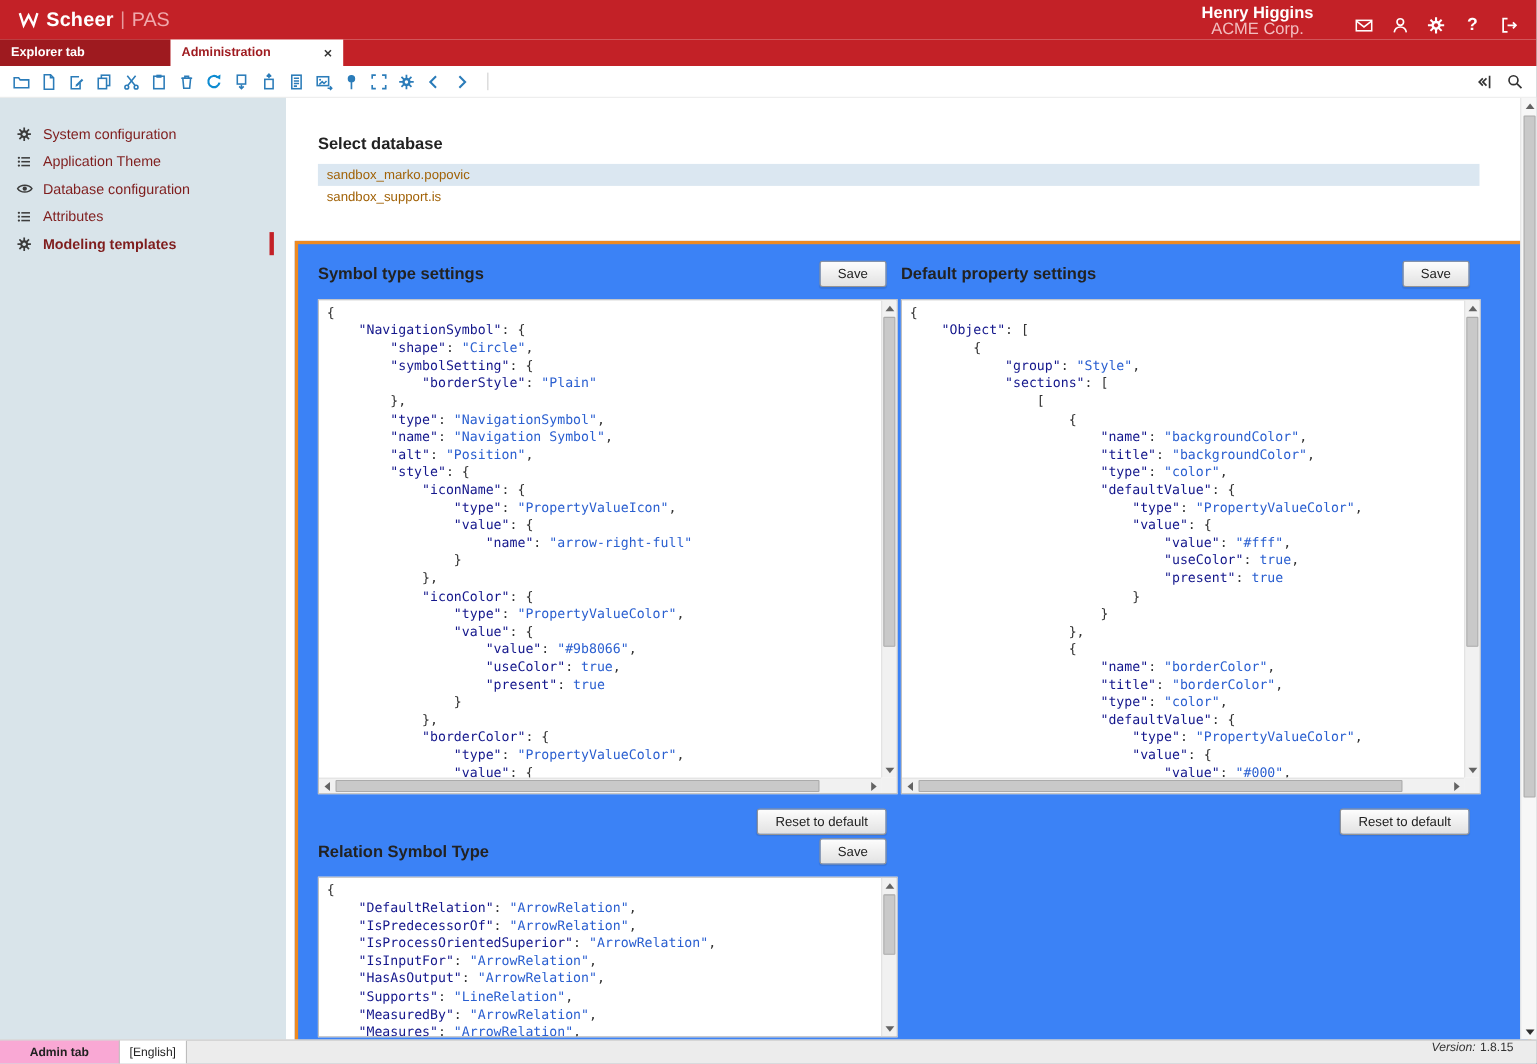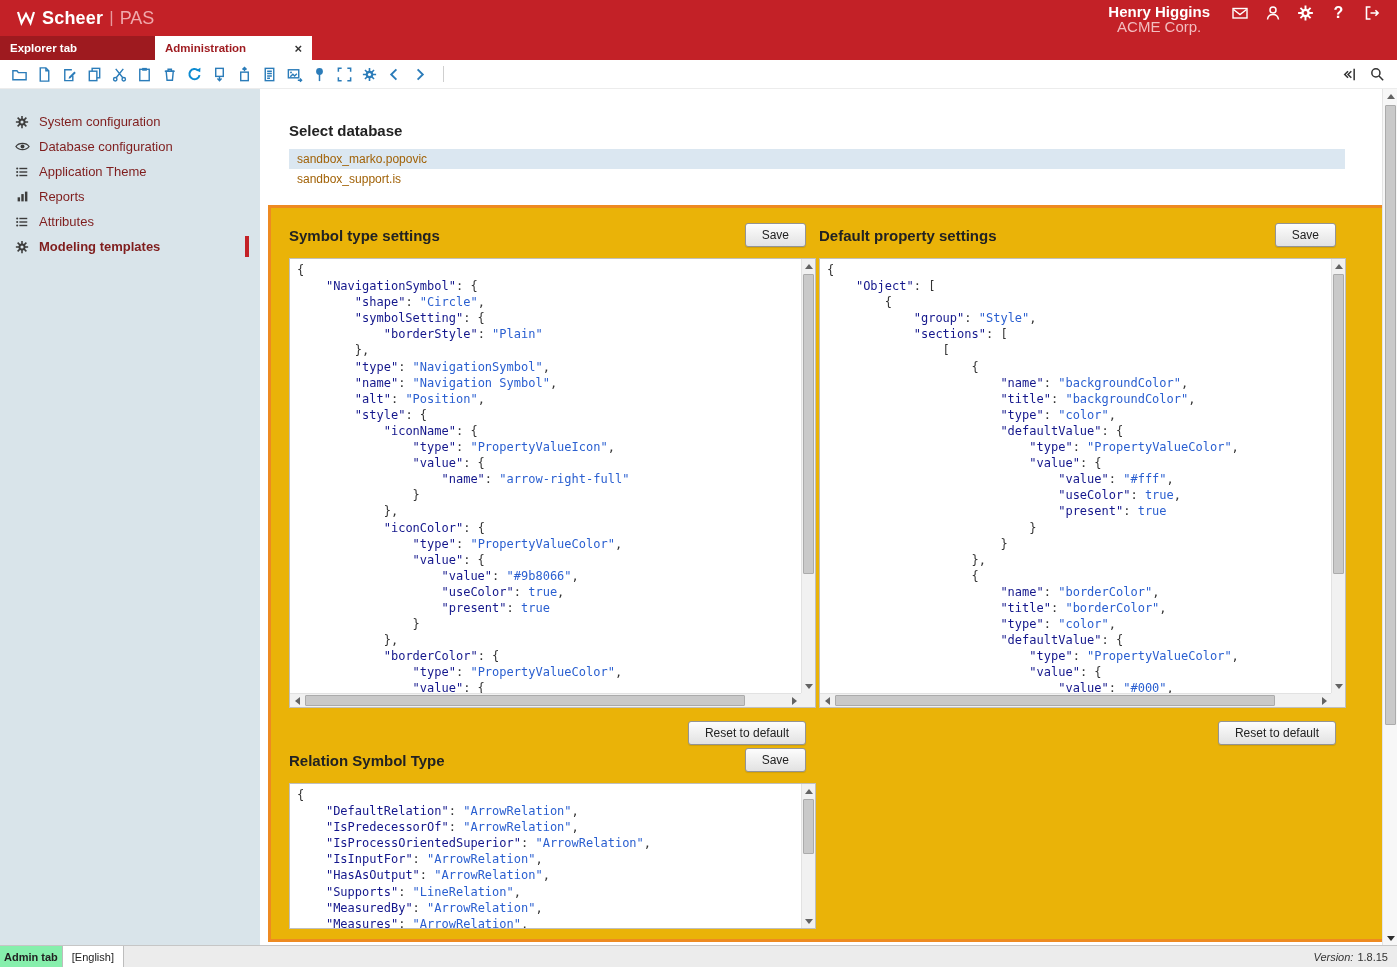--- a/index.html
+++ b/index.html
@@ -6,21 +6,21 @@
   html,body { background:#9a9a9a; }
   body { font-family:"Liberation Sans", sans-serif; }
   #app { position:relative; width:1397px; height:967px; background:#fff; overflow:hidden; }
 
   
   .header { position:absolute; top:0; left:0; right:0; height:36px; background:#c32127; display:flex; align-items:center; }
   .brand { display:flex; align-items:center; gap:6px; padding-left:16px; }
   .brand .scheer { color:#fff; font-weight:bold; font-size:18px; letter-spacing:.2px; }
   .brand .brand-divider { color:#e79a9d; font-size:17px; font-weight:normal; }
   .brand .pas { color:#f0a9ac; font-size:18px; }
-  .header-right { margin-left:auto; display:flex; align-items:flex-start; gap:20px; padding-right:16px; }
+  .header-right { margin-left:auto; display:flex; align-items:flex-end; gap:36px; padding-right:16px; }
   .user-block { text-align:center; color:#fff; cursor:pointer; }
   .user-name { font-size:15px; font-weight:bold; line-height:16px; }
   .user-org { font-size:15px; color:#f2bdbf; line-height:13px; }
   .header-icons { display:flex; align-items:center; gap:14px; }
   .hicon { width:19px; height:19px; display:flex; align-items:center; justify-content:center; cursor:pointer; }
   .help-q { color:#fff; font-size:16px; font-weight:bold; }
 
   
   .tabbar { position:absolute; top:36px; left:0; right:0; height:24px; background:#c32127; display:flex; }
   .tab { height:24px; display:flex; align-items:center; font-size:11.5px; font-weight:bold; padding:0 10px; cursor:pointer; }
@@ -44,21 +44,21 @@
   .side-icon { width:16px; height:16px; display:flex; align-items:center; justify-content:center; }
 
   
   .main { position:absolute; top:89px; left:260px; right:0; bottom:22px; background:#fff; }
   .main-scrollbar { position:absolute; right:0; top:0; bottom:0; width:15px; background:#f7f7f7; border-left:1px solid #e4e4e4; }
   .db-title { position:absolute; left:29px; top:33px; font-size:15px; font-weight:bold; color:#222; }
   .db-list { position:absolute; left:29px; top:60px; width:1056px; }
   .db-row { height:20px; line-height:20px; padding-left:8px; font-size:12px; color:#a16207; cursor:pointer; }
   .db-row.selected { background:#dbe7f1; }
 
-  .orange-box { position:absolute; left:8px; top:116px; width:1124px; height:737px; border:3px solid #ee8a21; background:#eab308; overflow:hidden; padding:12px 0 4px 18px; }
+  .orange-box { position:absolute; left:8px; top:130px; width:1124px; height:737px; border:3px solid #ee8a21; background:#3b82f6; overflow:hidden; padding:12px 0 4px 18px; }
   .panels { display:flex; gap:3px; }
   .panel-col { width:527px; flex:0 0 auto; }
   .panel-head { display:flex; align-items:center; justify-content:space-between; height:26px; margin:2px 0 10px 0; }
   .panel-title { font-size:15px; font-weight:bold; color:#222; }
   .btn { font-family:"Liberation Sans",sans-serif; font-size:12px; color:#222; background:linear-gradient(#fdfdfd,#e2e2e2); border:1px solid #949494; border-radius:3px; padding:4px 16px; box-shadow:0 1px 1px rgba(0,0,0,.1); cursor:pointer; }
   .panel-head .btn { margin-right:10px; }
   .reset-row { display:flex; justify-content:flex-end; margin:13px 10px 0 0; }
 
   
   .code-editor { position:relative; width:527px; height:450px; border:1px solid #bfbfbf; background:#fff; overflow:hidden; }
@@ -78,23 +78,23 @@
   .tri-up    { width:0; height:0; border-left:4px solid transparent; border-right:4px solid transparent; border-bottom:5px solid #636363; }
   .tri-down  { width:0; height:0; border-left:4px solid transparent; border-right:4px solid transparent; border-top:5px solid #636363; }
   .tri-left  { width:0; height:0; border-top:4px solid transparent; border-bottom:4px solid transparent; border-right:5px solid #636363; }
   .tri-right { width:0; height:0; border-top:4px solid transparent; border-bottom:4px solid transparent; border-left:5px solid #636363; }
   .tri-dark  { border-top-color:#2e2e2e; }
   .vthumb { position:absolute; left:1px; width:11px; background:#c9c9c9; border:1px solid #ababab; border-radius:1px; cursor:pointer; }
   .hthumb { position:absolute; top:1px; height:11px; background:#c9c9c9; border:1px solid #ababab; border-radius:1px; cursor:pointer; }
 
   
   .statusbar { position:absolute; left:0; right:0; bottom:0; height:22px; background:#ececec; border-top:1px solid #c6c6c6; display:flex; align-items:stretch; font-size:11px; color:#222; }
-  .status-tab { background:#86efac; border-right:1px solid #bdbdbd; display:flex; align-items:center; padding:0 4px; font-weight:bold; cursor:pointer; }
+  .status-tab { background:#f9a8d4; border-right:1px solid #bdbdbd; display:flex; align-items:center; padding:0 27px; font-weight:bold; cursor:pointer; }
   .status-lang { background:#fff; border-right:1px solid #bdbdbd; display:flex; align-items:center; padding:0 9px; cursor:pointer; }
-  .status-version { margin-left:auto; display:flex; align-items:center; padding-right:9px; color:#333; }
+  .status-version { margin-left:auto; display:flex; align-items:flex-start; padding-right:21px; color:#333; }
   .status-version .vl { font-style:italic; margin-right:4px; }
 </style>
 </head>
 <body>
 
 <div id="app">
 
   <div class="header">
     <div class="brand">
       <svg width="20" height="18" viewBox="0 0 20 18">
@@ -276,52 +276,42 @@
     <div class="side-items">
       <div class="side-item">
         <span class="side-icon">
             <svg width="14" height="14" viewBox="0 0 16 16">
               <path d="M8 1v14M1 8h14M3 3l10 10M13 3 3 13" stroke="#3c3c3c" stroke-width="1.8"></path>
               <circle cx="8" cy="8" r="4" fill="#3c3c3c"></circle>
               <circle cx="8" cy="8" r="1.8" fill="#d9e4ea"></circle>
             </svg>
           </span>
         <span>System configuration</span>
-      </div>
-      <div class="side-item">
-        <span class="side-icon">
-            <svg width="15" height="15" viewBox="0 0 16 16">
-              <path d="M1 8C4 3.6 12 3.6 15 8 12 12.4 4 12.4 1 8Z" fill="none" stroke="#3c3c3c" stroke-width="1.4"></path>
-              <circle cx="8" cy="8" r="2.1" fill="#3c3c3c"></circle>
-            </svg>
-          </span>
-        <span>Database configuration</span>
       </div>
       <div class="side-item">
         <span class="side-icon">
             <svg width="14" height="14" viewBox="0 0 16 16" fill="#3c3c3c">
               <circle cx="2.5" cy="4" r="1.2"></circle>
               <rect x="5" y="3.2" width="9" height="1.6"></rect>
               <circle cx="2.5" cy="8" r="1.2"></circle>
               <rect x="5" y="7.2" width="9" height="1.6"></rect>
               <circle cx="2.5" cy="12" r="1.2"></circle>
               <rect x="5" y="11.2" width="9" height="1.6"></rect>
             </svg>
           </span>
         <span>Application Theme</span>
       </div>
       <div class="side-item">
         <span class="side-icon">
-            <svg width="13" height="13" viewBox="0 0 16 16" fill="#3c3c3c">
-              <rect x="2" y="9" width="3" height="5"></rect>
-              <rect x="6.5" y="5" width="3" height="9"></rect>
-              <rect x="11" y="2" width="3" height="12"></rect>
-            </svg>
-          </span>
-        <span>Reports</span>
+            <svg width="15" height="15" viewBox="0 0 16 16">
+              <path d="M1 8C4 3.6 12 3.6 15 8 12 12.4 4 12.4 1 8Z" fill="none" stroke="#3c3c3c" stroke-width="1.4"></path>
+              <circle cx="8" cy="8" r="2.1" fill="#3c3c3c"></circle>
+            </svg>
+          </span>
+        <span>Database configuration</span>
       </div>
       <div class="side-item">
         <span class="side-icon">
             <svg width="14" height="14" viewBox="0 0 16 16" fill="#3c3c3c">
               <circle cx="2.5" cy="4" r="1.2"></circle>
               <rect x="5" y="3.2" width="9" height="1.6"></rect>
               <circle cx="2.5" cy="8" r="1.2"></circle>
               <rect x="5" y="7.2" width="9" height="1.6"></rect>
               <circle cx="2.5" cy="12" r="1.2"></circle>
               <rect x="5" y="11.2" width="9" height="1.6"></rect>

